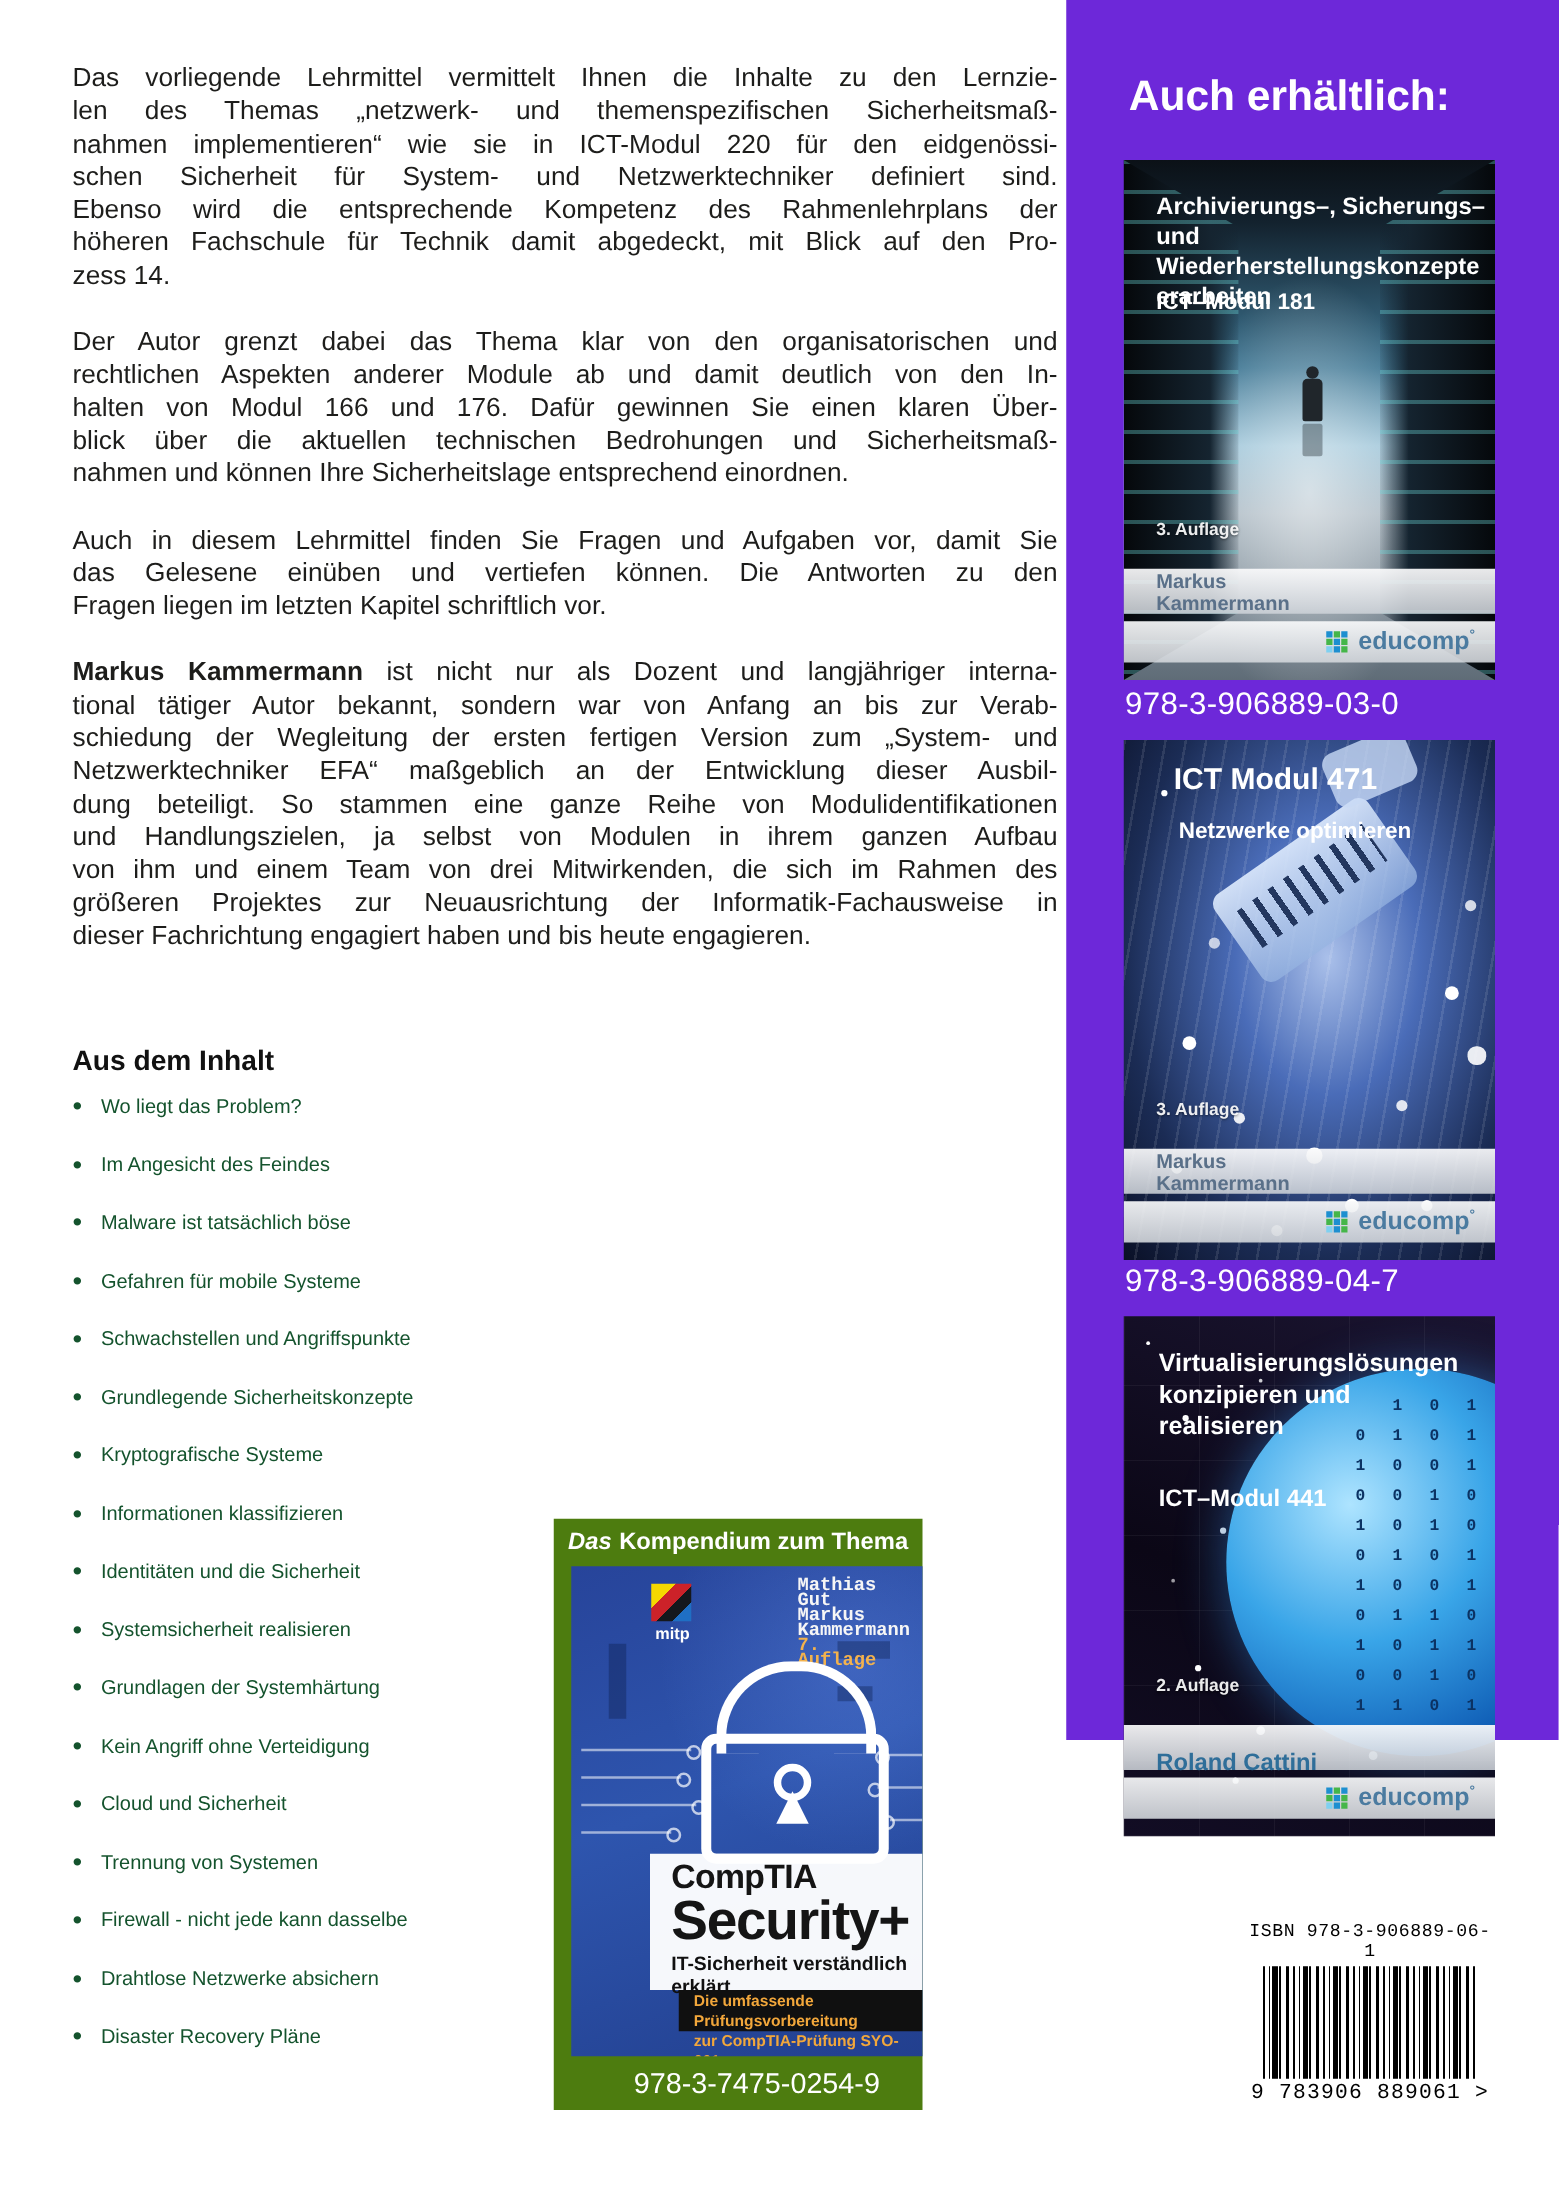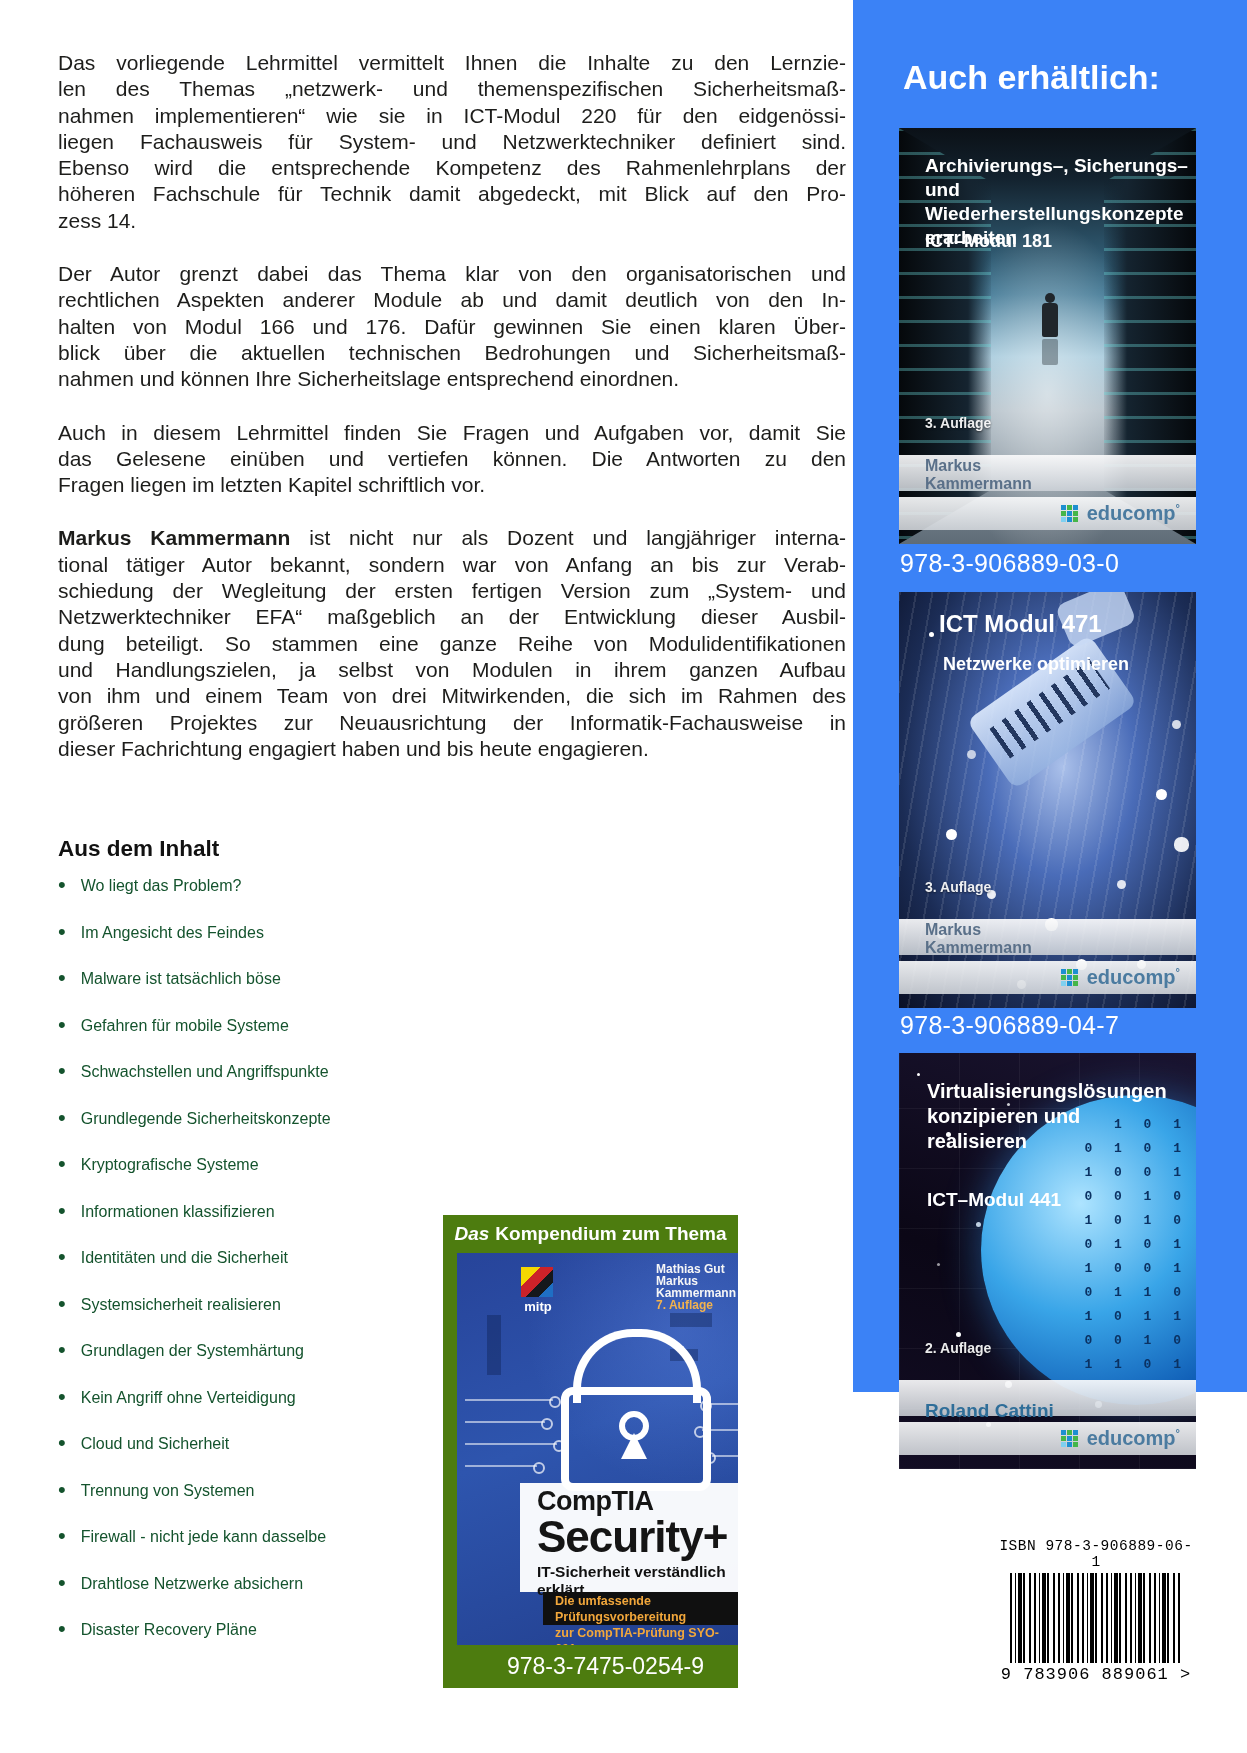--- a/index.html
+++ b/index.html
@@ -39,40 +39,40 @@
   }
   .circuit{position:absolute;background:rgba(255,255,255,0.55);}
   .circuit.h{height:2px;width:88px;}
   .circuit .node{position:absolute;right:-8px;top:-3px;width:8px;height:8px;border:2px solid rgba(255,255,255,0.7);border-radius:50%;}
   .circuit.r{right:0;width:30px;}
   .circuit.r .node{left:-8px;right:auto;}
   .cdark{position:absolute;background:rgba(10,25,70,0.35);}
   #mitp-logo{position:absolute;left:64px;top:14px;width:32px;height:30px;
     background:linear-gradient(135deg,#f5d800 0 32%,#cc2229 32% 55%,#15181c 55% 76%,#1f6fc4 76%);}
   #mitp-text{position:absolute;left:62px;top:46px;width:38px;text-align:center;color:#fff;font-weight:bold;font-size:13px;}
-  #comptia-authors{position:absolute;right:4px;top:10px;width:78px;font-size:12px;line-height:12px;color:#f6f6f6;font-weight:bold;}
+  #comptia-authors{position:absolute;right:22px;top:10px;width:78px;font-size:15px;line-height:12px;color:#f6f6f6;font-weight:bold;font-family:Liberation Mono, monospace;}
   #comptia-authors .ed{color:#f3b24d;}
   
   #lock-shackle{position:absolute;left:116px;top:76px;width:112px;height:66px;
     border:8px solid #fff;border-bottom:none;border-radius:60px 60px 0 0;}
   #lock-body{position:absolute;left:104px;top:134px;width:134px;height:88px;border:8px solid #fff;border-radius:12px;}
   #keyhole-ring{position:absolute;left:162px;top:158px;width:18px;height:18px;border:6px solid #fff;border-radius:50%;}
   #keyhole-stem{position:absolute;left:164px;top:180px;width:0;height:0;
     border-left:13px solid transparent;border-right:13px solid transparent;border-bottom:26px solid #fff;}
   
   #title-band{position:absolute;left:63px;right:0;top:230px;height:109px;background:rgba(255,255,255,0.96);padding-left:17px;box-sizing:border-box;}
   #brand{font-size:27px;font-weight:800;letter-spacing:-0.5px;color:#151515;line-height:30px;margin-top:3px;}
   #ctitle{font-size:44px;font-weight:900;letter-spacing:-1px;color:#151515;line-height:42px;}
   #csub{font-size:15.5px;font-weight:bold;color:#101010;margin-top:5px;}
   #badge{position:absolute;left:86px;right:0;top:339px;height:33px;background:#101010;
     color:#f2a73b;font-weight:bold;font-size:12.5px;line-height:16px;padding:1px 0 0 12px;box-sizing:border-box;}
   #comptia .isbn-band{position:absolute;left:0;right:0;bottom:0;height:43px;line-height:43px;color:#fff;font-size:23px;padding-left:64px;}
 
   
-  #sidebar{position:absolute;left:853px;top:0;width:394px;height:1392px;background:#3b82f6;}
+  #sidebar{position:absolute;left:853px;top:0;width:394px;height:1392px;background:#6d28d9;}
   #sidebar-heading{position:absolute;left:50px;top:58px;font-size:34px;font-weight:bold;color:#fff;}
   .bookcover{position:absolute;left:46px;width:297px;height:416px;overflow:hidden;}
   .isbn-line{position:absolute;left:47px;color:#fff;font-size:25px;letter-spacing:0.3px;}
   
   .edition{position:absolute;left:26px;top:287px;font-size:14px;font-weight:bold;color:rgba(255,255,255,0.92);text-shadow:0 1px 2px rgba(0,0,0,0.5);}
   .author-band{position:absolute;left:0;right:0;top:327px;height:36px;
     background:linear-gradient(180deg,rgba(250,250,251,0.93),rgba(205,210,216,0.88));
     color:#5a7089;font-weight:bold;font-size:16px;line-height:17.5px;padding:2px 0 0 26px;box-sizing:border-box;}
   .educomp-band{position:absolute;left:0;right:0;top:369px;height:33px;
     background:linear-gradient(180deg,rgba(248,249,250,0.93),rgba(210,214,219,0.9));
@@ -151,21 +151,21 @@
   #barcode-number{font-family:"Liberation Mono","DejaVu Sans Mono",monospace;font-size:17px;color:#000;text-align:center;margin-top:2px;letter-spacing:1px;}
 </style>
 </head>
 <body>
 
 <div id="left-col">
     <div class="para">
       <div class="tline">Das vorliegende Lehrmittel vermittelt Ihnen die Inhalte zu den Lernzie-</div>
       <div class="tline">len des Themas „netzwerk- und themenspezifischen Sicherheitsmaß-</div>
       <div class="tline">nahmen implementieren“ wie sie in ICT-Modul 220 für den eidgenössi-</div>
-      <div class="tline">liegen Fachausweis für System- und Netzwerktechniker definiert sind.</div>
+      <div class="tline">schen Sicherheit für System- und Netzwerktechniker definiert sind.</div>
       <div class="tline">Ebenso wird die entsprechende Kompetenz des Rahmenlehrplans der</div>
       <div class="tline">höheren Fachschule für Technik damit abgedeckt, mit Blick auf den Pro-</div>
       <div class="tline last">zess 14.</div>
     </div>
     <div class="para">
       <div class="tline">Der Autor grenzt dabei das Thema klar von den organisatorischen und</div>
       <div class="tline">rechtlichen Aspekten anderer Module ab und damit deutlich von den In-</div>
       <div class="tline">halten von Modul 166 und 176. Dafür gewinnen Sie einen klaren Über-</div>
       <div class="tline">blick über die aktuellen technischen Bedrohungen und Sicherheitsmaß-</div>
       <div class="tline last">nahmen und können Ihre Sicherheitslage entsprechend einordnen.</div>

